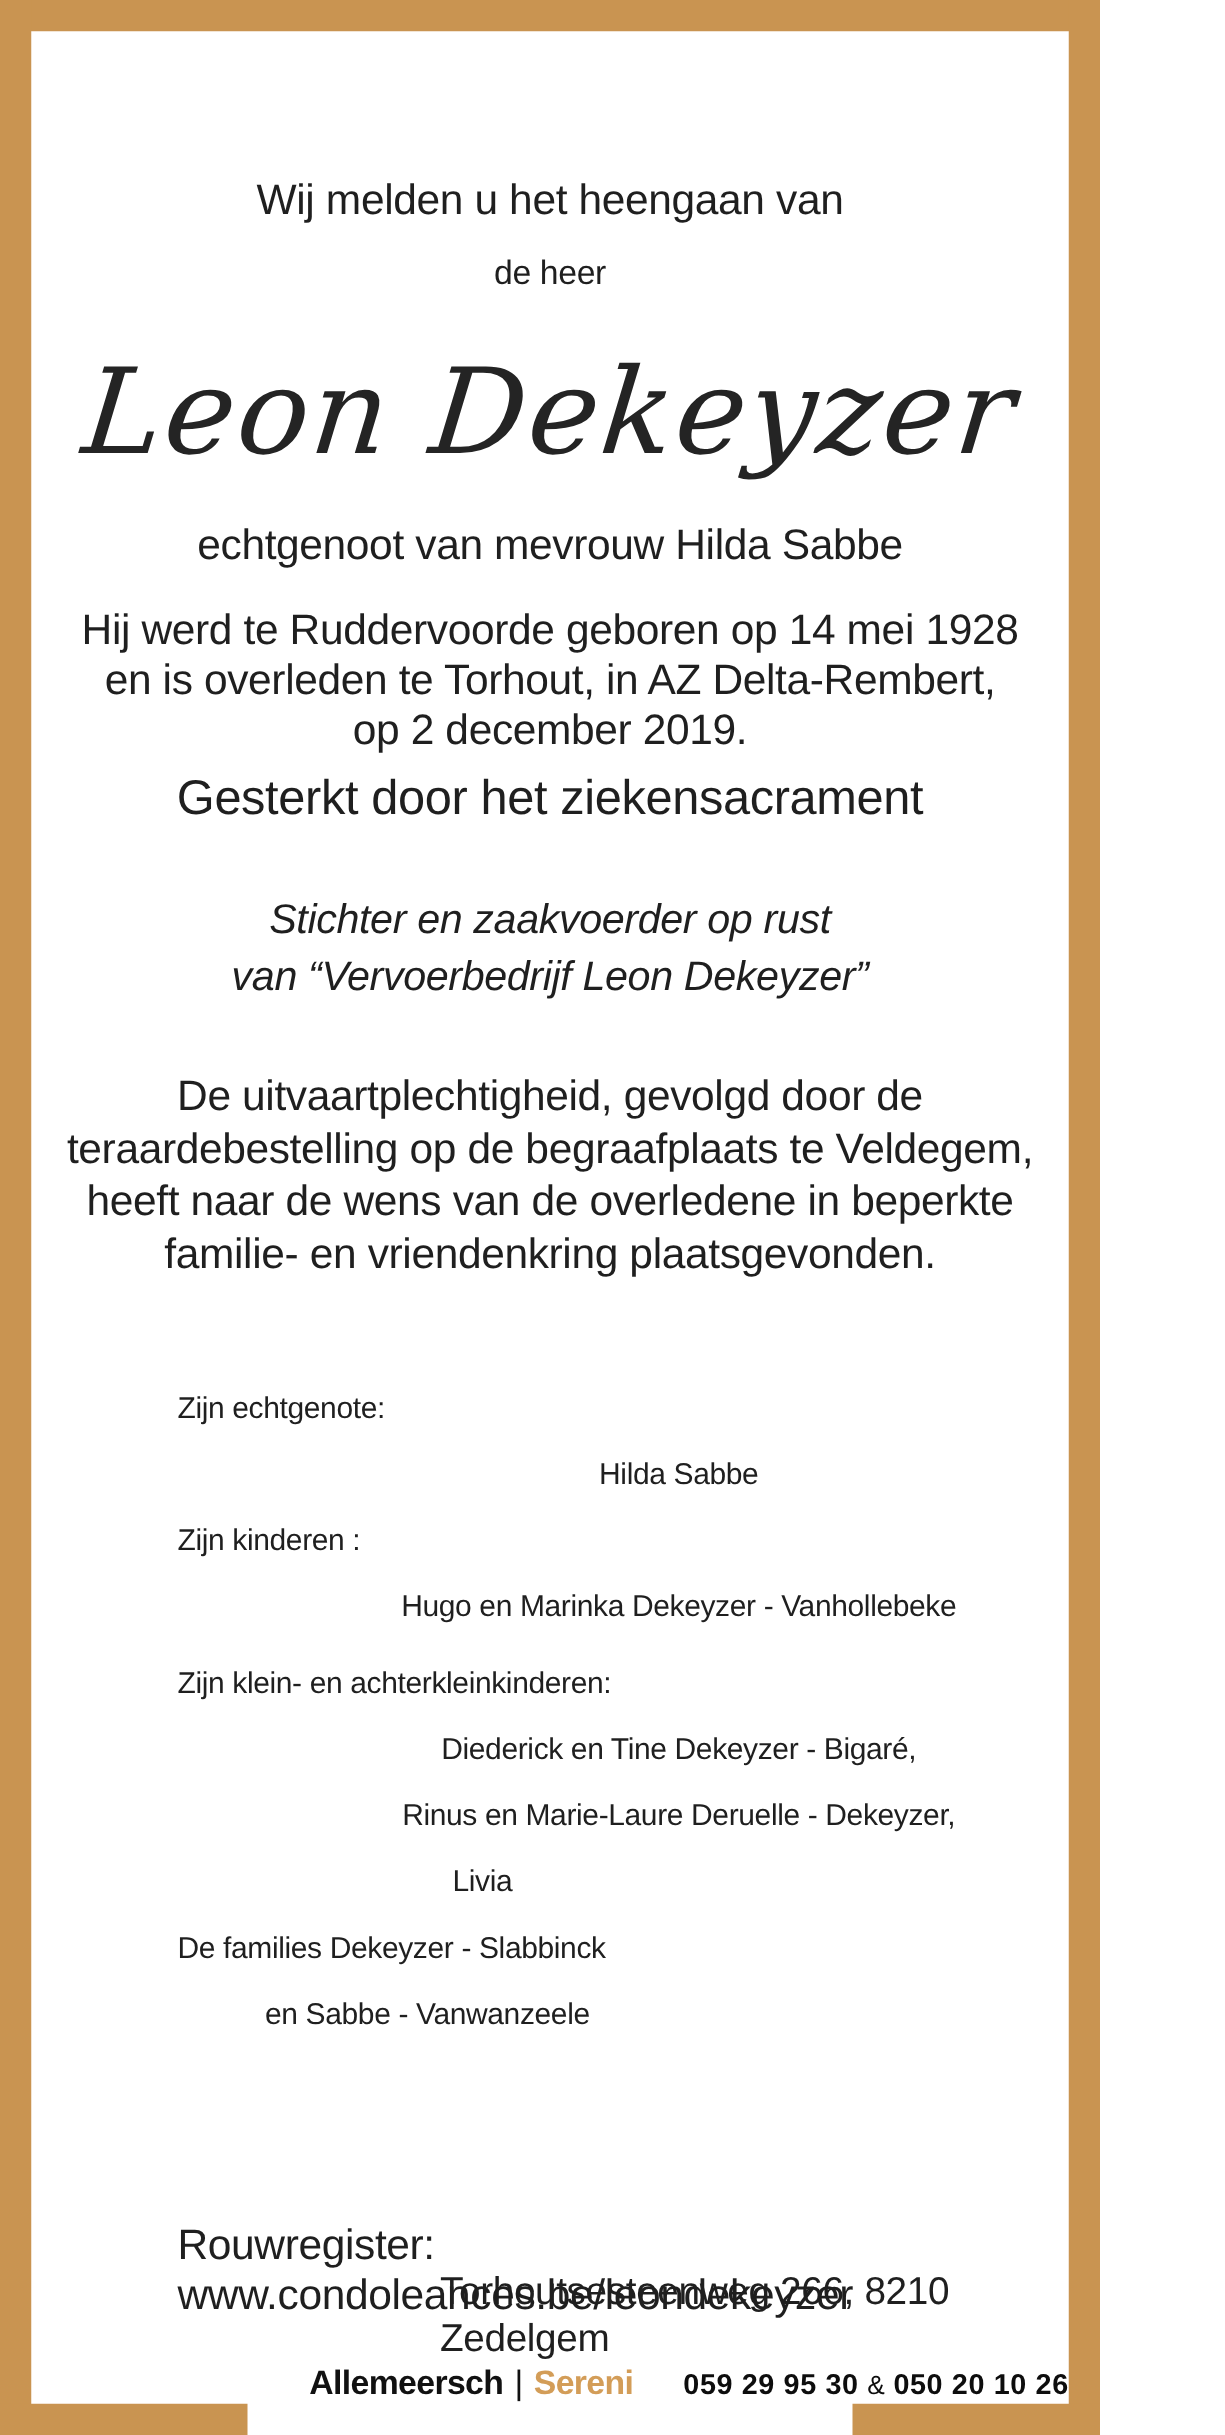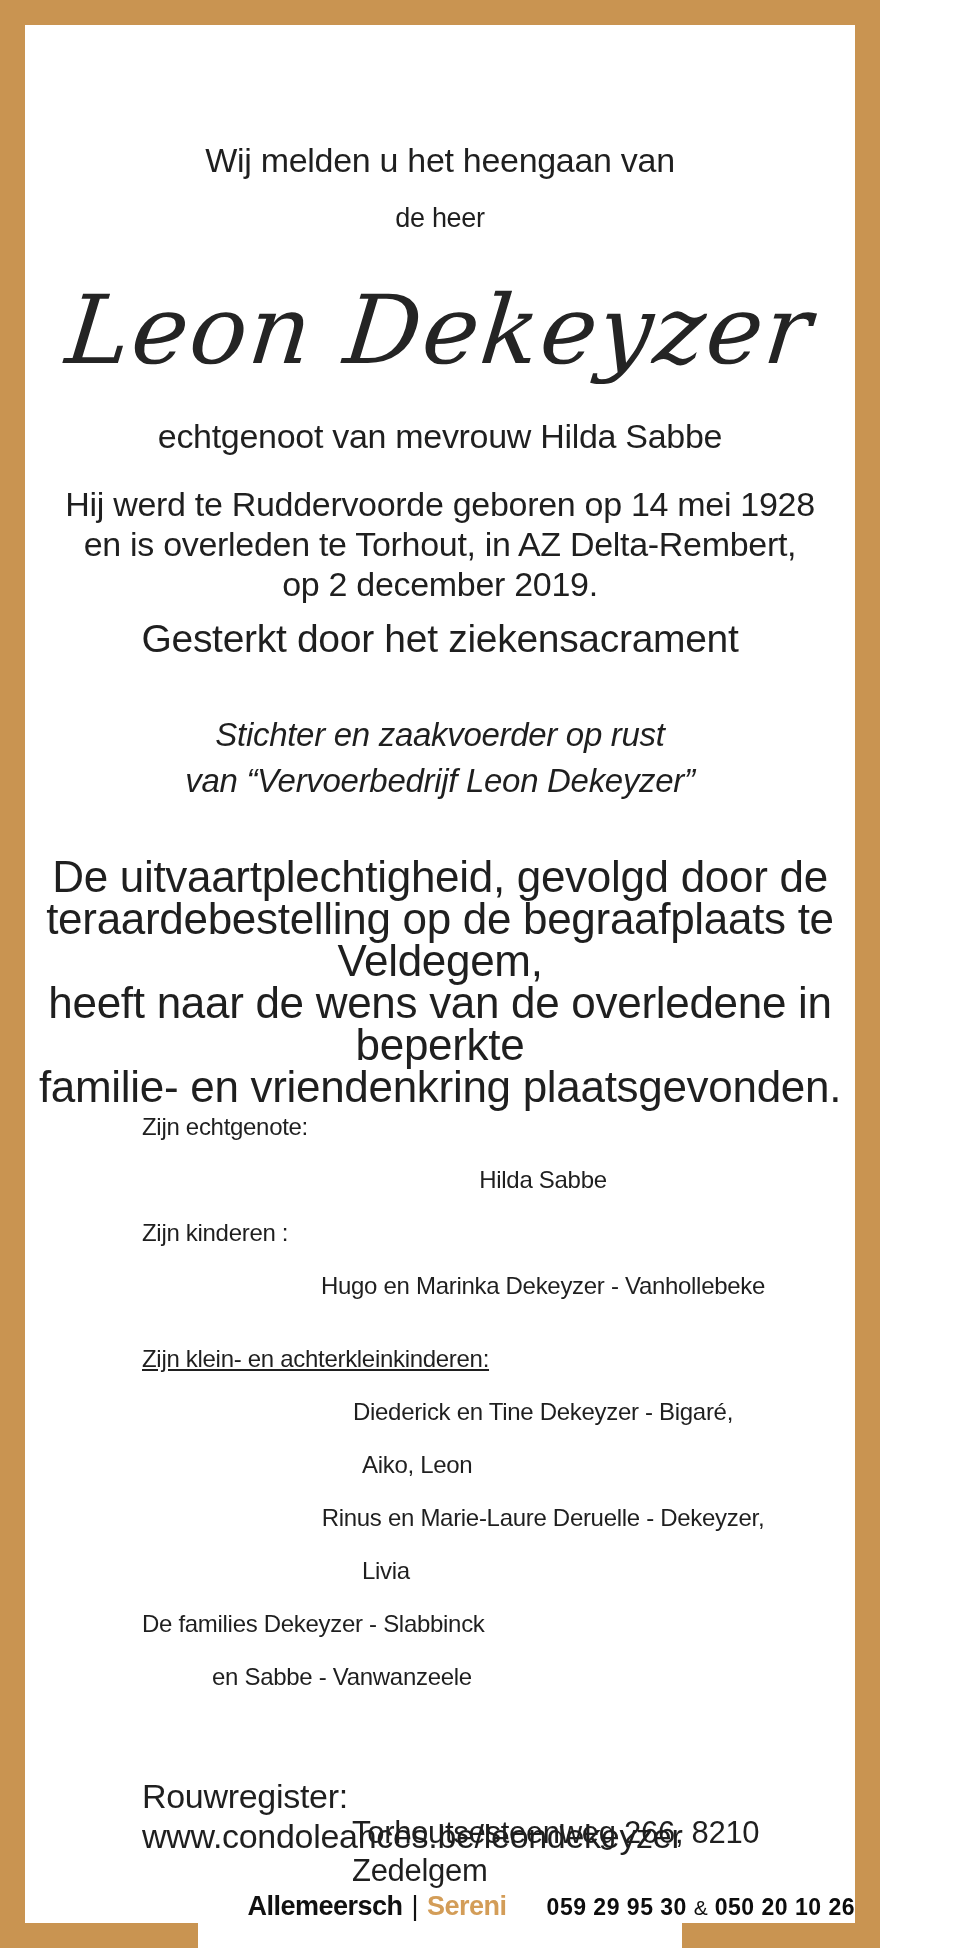--- a/index.html
+++ b/index.html
@@ -27,26 +27,26 @@
   .pos-name{
     top:250px;height:160px;line-height:160px;
     font-family:"DejaVu Serif",serif;font-style:italic;
     font-size:95px;letter-spacing:2px;color:#242424;
     transform:skewX(-6deg);
   }
   .pos-spouse{top:416px;font-size:34px;line-height:40px;}
   .pos-life{top:484px;font-size:34px;line-height:40px;}
   .pos-sacrament{top:620px;font-size:39px;line-height:38px;}
   .pos-profession{top:712px;font-size:33px;line-height:46px;font-style:italic;}
-  .pos-ceremony{top:856px;font-size:44px;line-height:42px;}
+  .pos-ceremony{top:856px;font-size:34px;line-height:42px;}
 
   .family{position:absolute;top:1100px;left:142px;right:25px;text-align:left;
           font-size:24px;line-height:53px;letter-spacing:-0.3px;}
   .family .row{white-space:nowrap;}
-  .family .gap-before{margin-top:20px;text-decoration:underline;}
+  .family .gap-before{margin-top:8px;}
   .ind-1{padding-left:89px;text-align:center;}
   .ind-2{padding-left:220px;}
   .ind-half{padding-left:70px;}
 
   .pos-register{position:absolute;top:1776px;left:142px;font-size:34px;line-height:40px;letter-spacing:-0.3px;}
   .pos-address{position:absolute;top:1814px;left:352px;font-size:31px;line-height:38px;letter-spacing:-0.3px;}
 
   .footer-row{
     position:absolute;top:1891px;left:205px;right:25px;
     display:flex;align-items:baseline;white-space:nowrap;justify-content:flex-end;
@@ -96,21 +96,20 @@
     <div>familie- en vriendenkring plaatsgevonden.</div>
   </div>
 
   <div class="family">
     <div class="row">Zijn echtgenote:</div>
     <div class="row ind-1">Hilda Sabbe</div>
     <div class="row">Zijn kinderen :</div>
     <div class="row ind-1">Hugo en Marinka Dekeyzer - Vanhollebeke</div>
     <div class="row gap-before">Zijn klein- en achterkleinkinderen:</div>
     <div class="row ind-1">Diederick en Tine Dekeyzer - Bigaré,</div>
-    <div class="row ind-2">Aiko, Leon</div>
     <div class="row ind-1">Rinus en Marie-Laure Deruelle - Dekeyzer,</div>
     <div class="row ind-2">Livia</div>
     <div class="row">De families Dekeyzer - Slabbinck</div>
     <div class="row ind-half">en Sabbe - Vanwanzeele</div>
   </div>
 
   <div class="pos-register">Rouwregister: www.condoleances.be/leondekeyzer</div>
 
   <div class="pos-address">Torhoutsesteenweg 266, 8210 Zedelgem</div>
 

